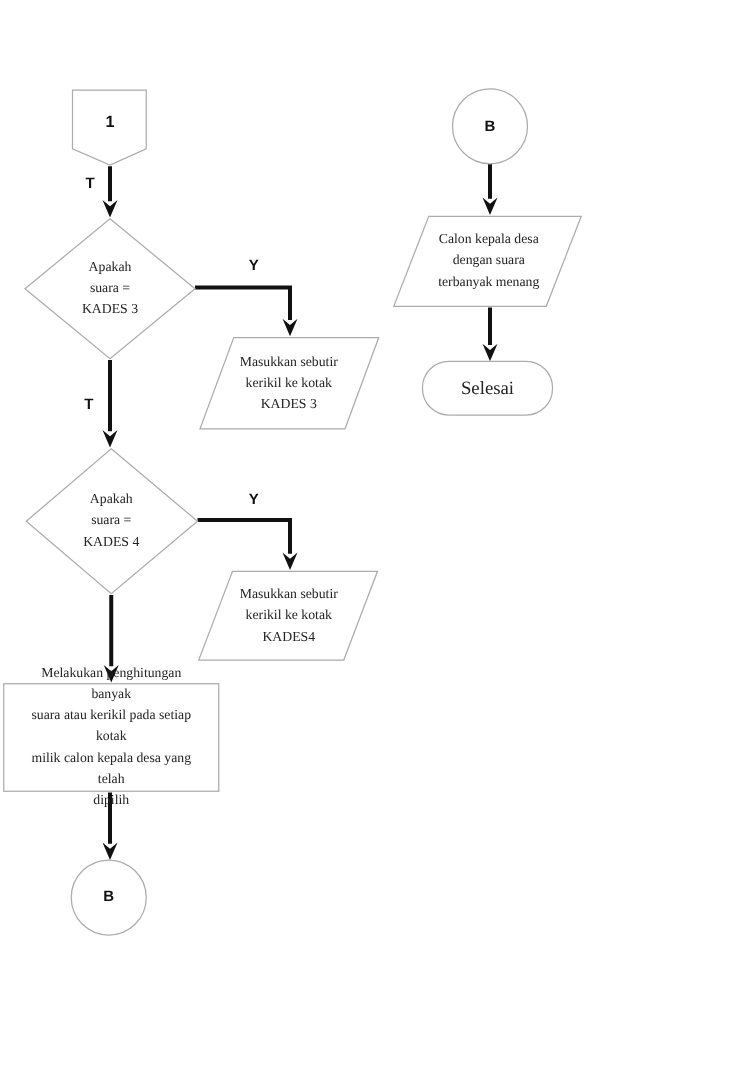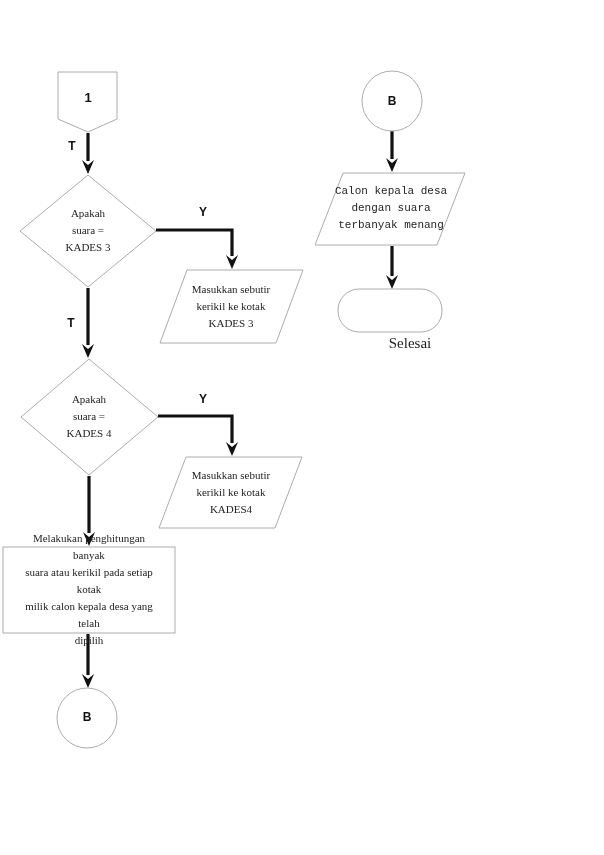--- a/index.html
+++ b/index.html
@@ -137,25 +137,25 @@
 
   <div class="node-text" style="left:89px; top:590px; width:141px;">Melakukan penghitungan banyak
 suara atau kerikil pada setiap kotak
 milik calon kepala desa yang telah
 dipilih</div>
 
   <div class="connector-label" style="left:87px; top:717px;">B</div>
 
   <div class="connector-label" style="left:392px; top:101px;">B</div>
 
-  <div class="node-text" style="left:391px; top:209px; width:130px;font-family:Liberation Mono, monospace;">Calon kepala desa
+  <div class="node-text" style="left:391px; top:209px; width:130px;">Calon kepala desa
 dengan suara
 terbanyak menang</div>
 
-  <div class="node-text terminator-text" style="left:410px; top:311px; width:116px;margin-top:32px;">Selesai</div>
+  <div class="node-text terminator-text" style="left:390px; top:311px; width:116px;">Selesai</div>
 
   <div class="edge-label" style="left:72px; top:146px;">T</div>
 
   <div class="edge-label" style="left:203px; top:212px;">Y</div>
 
   <div class="edge-label" style="left:71px; top:323px;">T</div>
 
   <div class="edge-label" style="left:203px; top:399px;">Y</div>
 
 </div>

